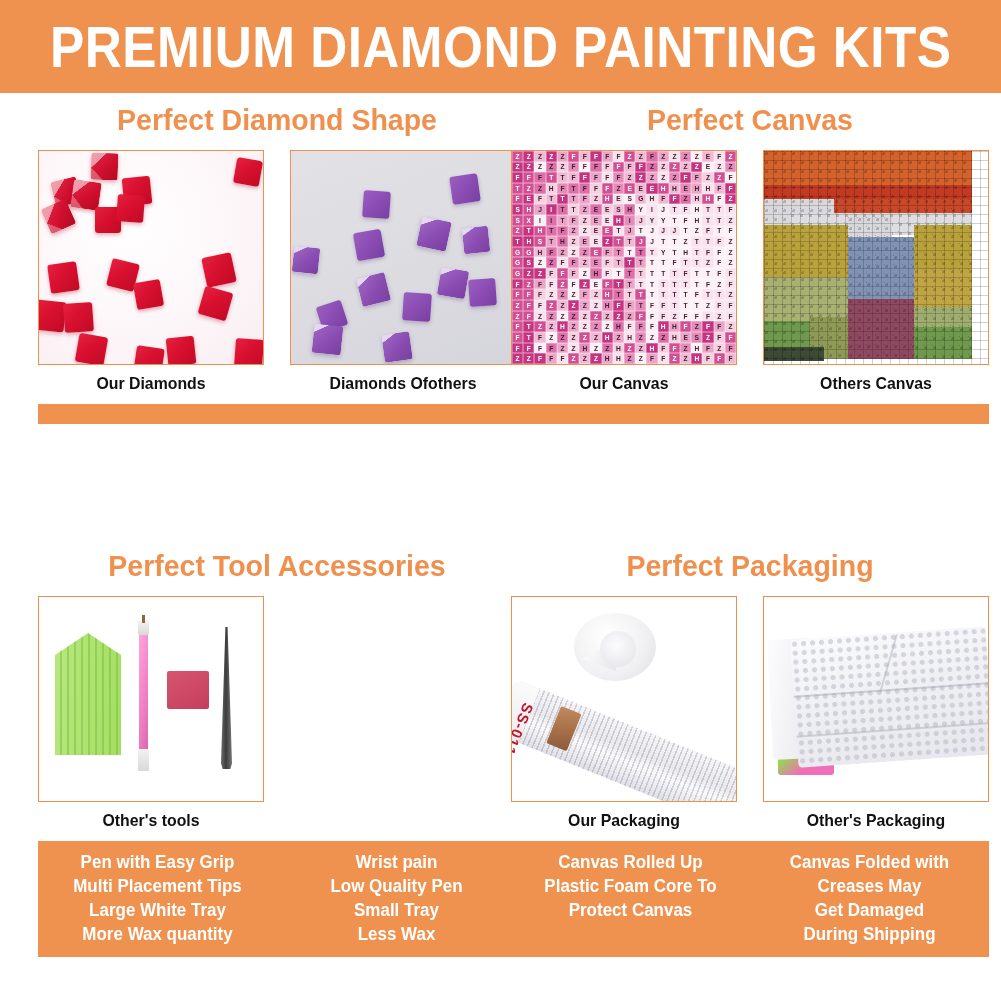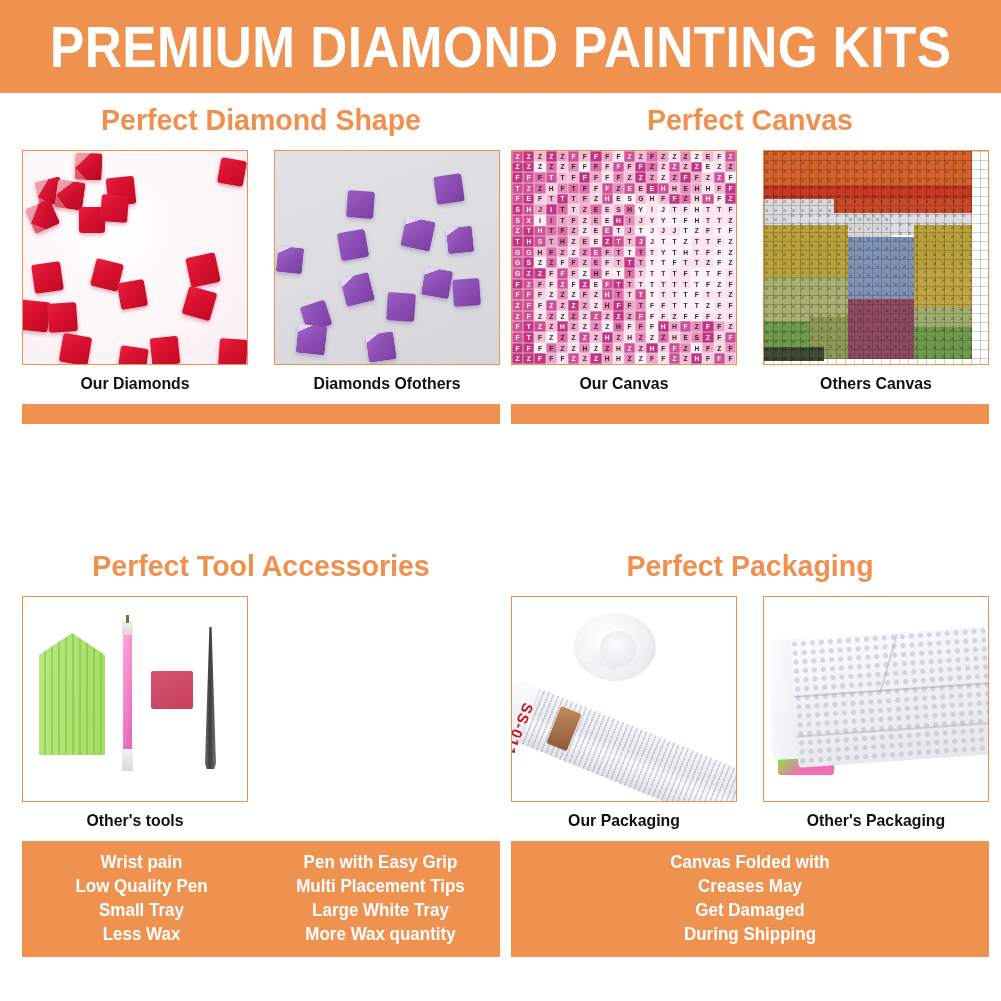--- a/index.html
+++ b/index.html
@@ -24,21 +24,21 @@
     font-weight:bold;
     letter-spacing:0.5px;
     transform:scaleX(0.90);
     transform-origin:center;
     white-space:nowrap;
     font-family:"Liberation Sans Narrow","Liberation Sans",sans-serif;
   }
 
   
   .quad{ position:absolute; width:478px; }
-  .quad.left{ left:22px; }
+  .quad.left{ left:38px; }
   .quad.right{ left:511px; }
   .quad.row1{ top:100px; }
   .quad.row2{ top:546px; }
 
   .section-heading{
     text-align:center;
     color:#f0904e;
     font-weight:bold;
     font-size:30px;
     line-height:40px;
@@ -780,30 +780,30 @@
             <div class="tool wax" style="left:128px;top:74px;width:42px;height:38px;background:linear-gradient(150deg,#d85570,#c33f5c);"></div>
 
             <div class="tool tweezer" style="left:182px;top:30px;width:11px;height:142px;clip-path:polygon(40% 0,60% 0,100% 96%,85% 100%,15% 100%,0 96%);"></div>
           </div>
         </div>
         <div class="caption">Other's tools</div>
       </div>
     </div>
     <div class="notebox">
       <div class="notecol">
+          <div>Pen with Easy Grip</div>
+          <div>Multi Placement Tips</div>
+          <div>Large White Tray</div>
+          <div>More Wax quantity</div>
+        </div>
+      <div class="notecol">
           <div>Wrist pain</div>
           <div>Low Quality Pen</div>
           <div>Small Tray</div>
           <div>Less Wax</div>
-        </div>
-      <div class="notecol">
-          <div>Pen with Easy Grip</div>
-          <div>Multi Placement Tips</div>
-          <div>Large White Tray</div>
-          <div>More Wax quantity</div>
         </div>
     </div>
   </div>
 
   <div class="quad right row2">
     <div class="section-heading">Perfect Packaging</div>
     <div class="pair">
       <div class="cell">
         <div class="thumb">
           <div class="dia-scene" style="background:#fff">
@@ -836,20 +836,25 @@
               <div style="position:absolute;left:0;top:96px;width:100%;height:2px;background:rgba(160,160,175,.40);"></div>
               <div style="position:absolute;left:96px;top:0;width:2px;height:60px;background:rgba(160,160,175,.40);transform:rotate(20deg);"></div>
             </div>
           </div>
         </div>
         <div class="caption">Other's Packaging</div>
       </div>
     </div>
     <div class="notebox">
       <div class="notecol">
+          <div>Canvas Rolled Up</div>
+          <div>Plastic Foam Core To</div>
+          <div>Protect Canvas</div>
+        </div>
+      <div class="notecol">
           <div>Canvas Folded with</div>
           <div>Creases May</div>
           <div>Get Damaged</div>
           <div>During Shipping</div>
         </div>
     </div>
   </div>
 
 </div>
 

